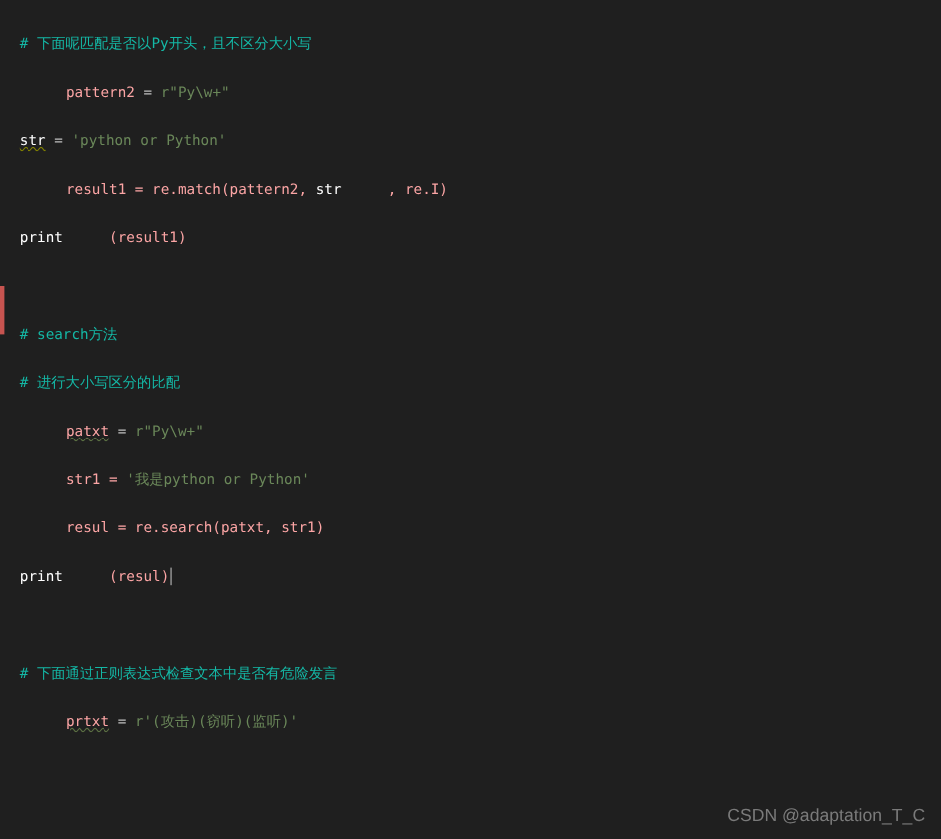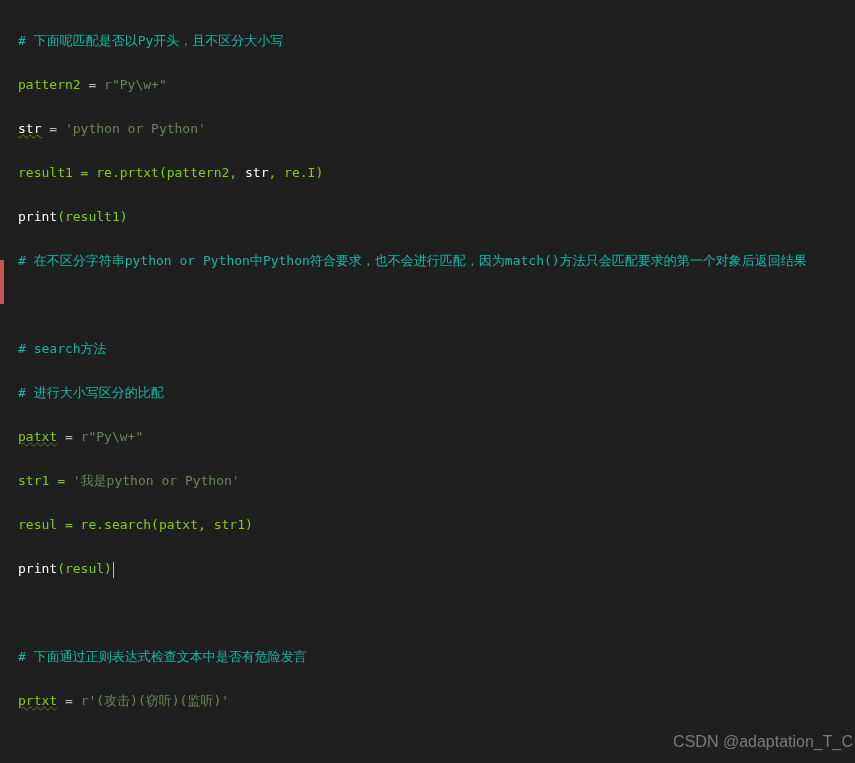--- a/index.html
+++ b/index.html
@@ -13,53 +13,52 @@
   position: relative;
   overflow: hidden;
 }
 .editor {
   padding: 8px 18px;
   color: #bbbbbb;
   white-space: pre;
 }
 .line { display: block; min-height: 22px; }
 .c { color: #14b8a6; }       
-.v { color: #84cc16; }       
+.v { color: #fca5a5; margin-left: 42px; }       
 .o { color: #bbbbbb; }       
 .s { color: #6a8759; }       
 .k { color: #ffffff; }
 .warn { text-decoration: underline wavy #808000; text-decoration-thickness: 1px; }
 .warn2 { text-decoration: underline wavy #5b7042; text-decoration-thickness: 1px; }
 .gutter { position:absolute; left:0; top:0; width:4px; height:763px; }
 .mark { position:absolute; left:0; width:4px; background:#c75450; }
 .watermark {
   position: absolute;
-  right: 2px;
+  right: 14px;
   bottom: 10px;
   color: #8a8a8a;
   font-size: 16px;
   font-family: sans-serif;
   opacity: 0.85;
 }
 .cursor { border-left: 1px solid #bbbbbb; display:inline-block; height:16px; vertical-align:middle; margin-left:1px;}
 </style>
 </head>
 <body>
 
 <div class="gutter">
   <div class="mark" style="top:260px;height:44px;"></div>
 </div>
 
 <div class="editor">
 <span class="line"><span class="c"># 下面呢匹配是否以Py开头，且不区分大小写</span></span>
 <span class="line"><span class="v">pattern2</span><span class="o"> = </span><span class="s">r"Py\w+"</span></span>
 <span class="line"><span class="k warn">str</span><span class="o"> = </span><span class="s">'python or Python'</span></span>
-<span class="line"><span class="v">result1 = re.prtxt(pattern2, </span><span class="k">str</span><span class="v">, re.I)</span></span>
+<span class="line"><span class="v">result1 = re.match(pattern2, </span><span class="k">str</span><span class="v">, re.I)</span></span>
 <span class="line"><span class="k">print</span><span class="v">(result1)</span></span>
-<span class="line"><span class="c"># 在不区分字符串python or Python中Python符合要求，也不会进行匹配，因为match()方法只会匹配要求的第一个对象后返回结果</span></span>
 <span class="line"></span>
 <span class="line"><span class="c"># search方法</span></span>
 <span class="line"><span class="c"># 进行大小写区分的比配</span></span>
 <span class="line"><span class="v warn2">patxt</span><span class="o"> = </span><span class="s">r"Py\w+"</span></span>
 <span class="line"><span class="v">str1 = </span><span class="s">'我是python or Python'</span></span>
 <span class="line"><span class="v">resul = re.search(patxt, str1)</span></span>
 <span class="line"><span class="k">print</span><span class="v">(resul)</span><span class="cursor"></span></span>
 <span class="line"></span>
 <span class="line"><span class="c"># 下面通过正则表达式检查文本中是否有危险发言</span></span>
 <span class="line"><span class="v warn2">prtxt</span><span class="o"> = </span><span class="s">r'(攻击)(窃听)(监听)'</span></span>

